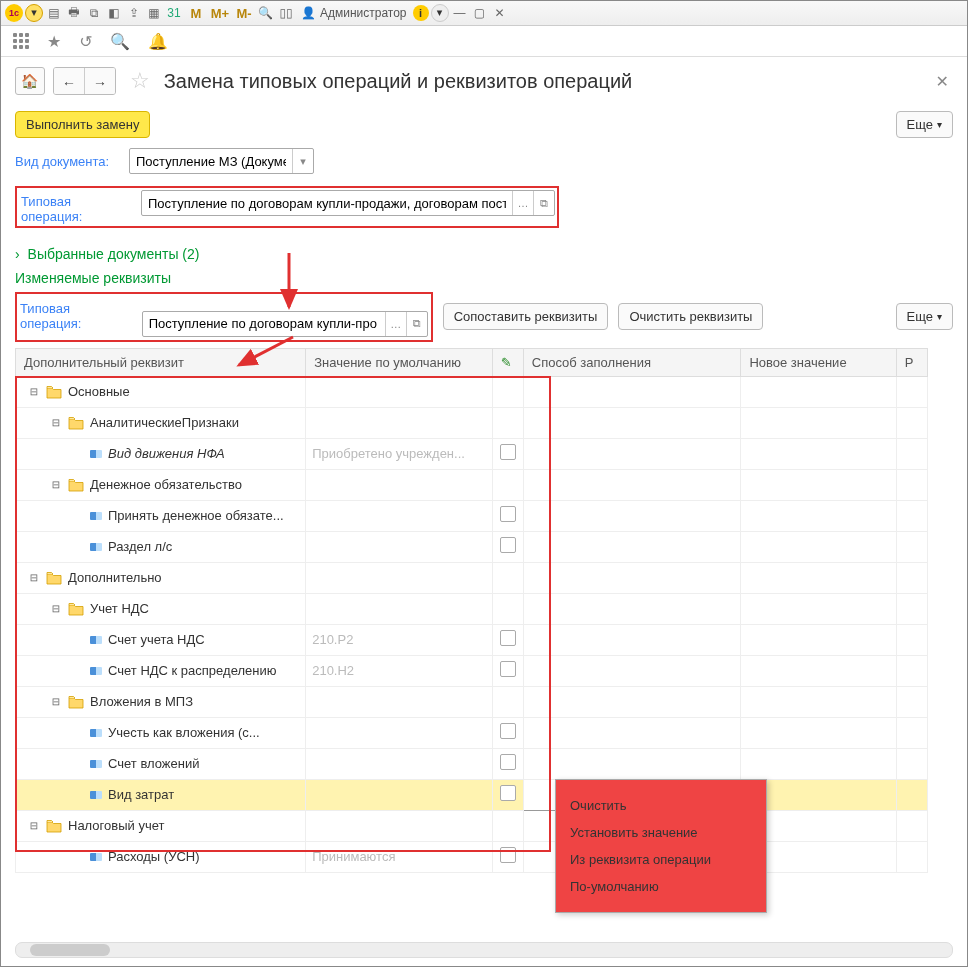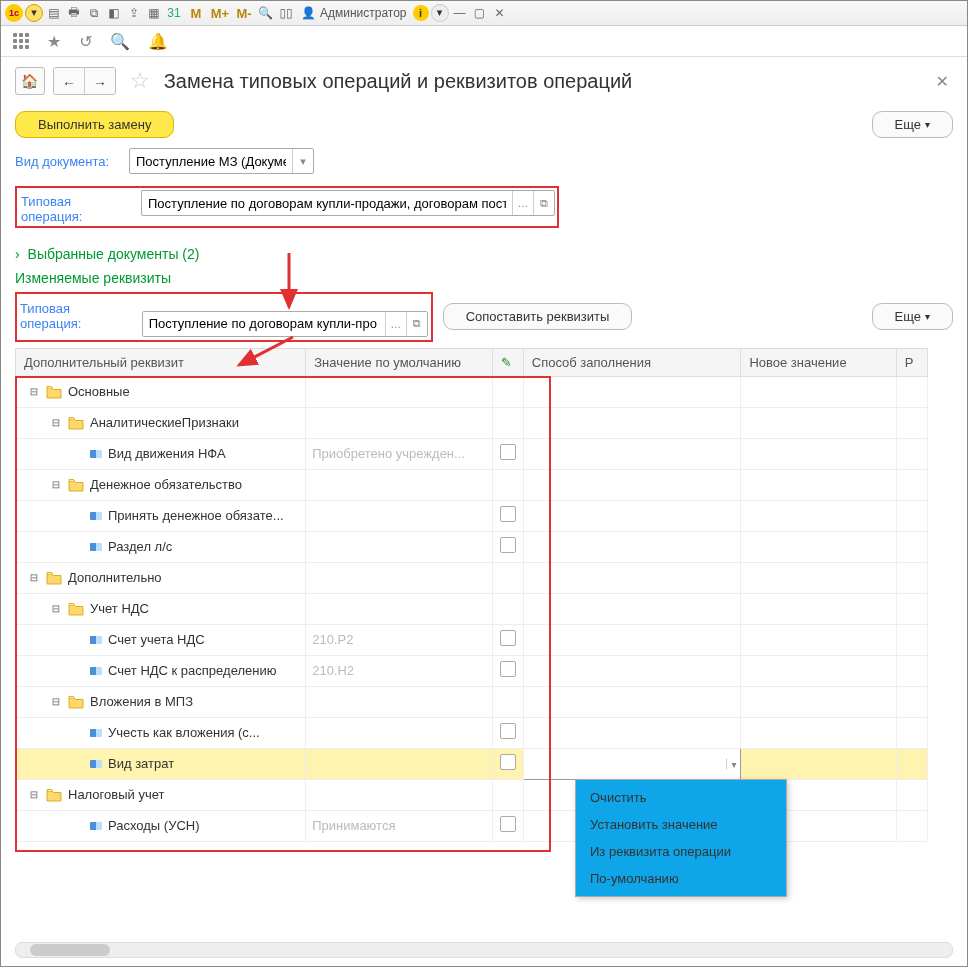--- a/index.html
+++ b/index.html
@@ -23,21 +23,21 @@
 .page-hdr{display:flex;align-items:center;padding:10px 14px;gap:8px}
 .sq-btn{width:28px;height:26px;border:1px solid #bbb;border-radius:3px;background:#fafafa;display:flex;align-items:center;justify-content:center;cursor:pointer;font-size:14px;color:#444}
 .nav-group{display:flex;border:1px solid #bbb;border-radius:3px;overflow:hidden}
 .nav-group .sq-btn{border:none;border-right:1px solid #ccc;border-radius:0;width:30px}
 .nav-group .sq-btn:last-child{border-right:none}
 .star-o{font-size:22px;color:#ccc;margin-left:6px}
 .page-title{font-size:20px;font-weight:normal;color:#333;margin-left:6px}
 .close-x{margin-left:auto;font-size:16px;color:#888;cursor:pointer;padding:4px}
 
 .content{padding:6px 14px}
-.btn{border:1px solid #bbb;border-radius:10px;background:#fafafa;padding:5px 22px;cursor:pointer;font-size:13px;color:#333;display:inline-block}
+.btn{border:1px solid #bbb;border-radius:4px;background:#fafafa;padding:5px 10px;cursor:pointer;font-size:13px;color:#333;display:inline-block}
 .btn-yellow{background:#ffe84a;border-color:#d9b500;font-weight:normal}
 .btn-row{display:flex;align-items:center;margin-bottom:10px}
 .btn-more{margin-left:auto;display:flex;align-items:center;gap:4px}
 .sect-green{color:#009933;font-size:14px;margin:8px 0 6px}
 .lbl{font-size:13px;color:#3b82f6;margin-right:6px}
 .fld-row{display:flex;align-items:center;margin-bottom:8px}
 .inp-combo{border:1px solid #aaa;border-radius:2px;height:24px;display:flex;align-items:center;background:#fff}
 .inp-combo input{border:none;padding:2px 6px;font-size:13px;outline:none;background:transparent}
 .inp-combo .arr,{width:18px;text-align:center;border-left:1px solid #ccc;cursor:pointer;color:#666;font-size:11px}
 .inp-combo .btn-sm{width:20px;height:100%;border-left:1px solid #ccc;display:flex;align-items:center;justify-content:center;font-size:11px;color:#888;cursor:pointer}
@@ -58,21 +58,21 @@
 .toggle{width:12px;height:12px;font-size:10px;color:#666;cursor:pointer;display:inline-block;text-align:center}
 .ico-fold{width:16px;height:14px;display:inline-block}
 .ico-fold svg{display:block}
 .ico-leaf{width:12px;height:8px;background:linear-gradient(90deg,#4a90d9 50%,#bbdefb 50%);display:inline-block;border-radius:1px}
 .placeholder{color:#bbb}
 .chk{width:14px;height:14px;border:1px solid #aaa;border-radius:2px;display:inline-block;background:#fff}
 tr.sel td{background:#fff3b0}
 .grid td.dd{position:relative}
 .dd-handle{position:absolute;right:4px;top:50%;transform:translateY(-50%);border-left:1px solid #ccc;padding-left:4px;font-size:10px;color:#888}
 
-.ctx{position:absolute;left:574px;top:778px;border:1px solid #aaa;background:#0ea5e9;box-shadow:2px 2px 6px rgba(0,0,0,.2);padding:4px 0;width:210px;z-index:10}
+.ctx{position:absolute;left:554px;top:778px;border:1px solid #aaa;background:#ef4444;box-shadow:2px 2px 6px rgba(0,0,0,.2);padding:12px 0;width:210px;z-index:10}
 .ctx-item{padding:6px 14px;cursor:pointer;font-size:13px}
 
 .arrow-svg{position:absolute;pointer-events:none;z-index:5}
 .scrollbar{position:absolute;left:14px;right:14px;bottom:8px;height:14px;background:#eee;border:1px solid #ddd;border-radius:7px}
 .scroll-thumb{position:absolute;left:14px;width:80px;top:1px;bottom:1px;background:#ccc;border-radius:6px}
 .pencil{color:#2a8c2a;font-size:13px}
 </style>
 </head>
 <body>
 
@@ -173,20 +173,21 @@
     <div class="cmdrow">
       <span class="red-box2">
         <span class="lbl" style="width:112px;display:inline-block;padding-top:4px">Типовая операция:</span>
         <span class="inp-combo" style="display:inline-flex">
           <input style="width: 230px;" value="Поступление по договорам купли-про">
           <span class="btn-sm">…</span>
           <span class="btn-sm">⧉</span>
         </span>
       </span>
       <span class="btn">Сопоставить реквизиты</span>
+      <span class="btn">Очистить реквизиты</span>
       <span class="btn btn-more">
           <span>Еще</span>
           <span style="font-size:10px">▾</span>
         </span>
     </div>
 
     <div style="position:relative">
       <table class="grid" style="border:1px solid #ccc">
         <colgroup>
             <col class="col-name">
@@ -240,21 +241,21 @@
                 </span>
               </td>
               <td></td>
               <td style="text-align: center;"></td>
               <td class="dd col-method"></td>
               <td class="col-new"></td>
               <td></td>
             </tr>
             <tr>
               <td>
-                <span class="tree-cell indent3" style="padding-left: 50px;">
+                <span class="tree-cell indent3" style="padding-left: 50px; font-style: italic;">
                   <span style="width: 12px; display: inline-block;"></span>
                   <span class="ico-leaf"></span>
                   <span>Вид движения НФА</span>
                 </span>
               </td>
               <td><span class="placeholder">Приобретено учрежден...</span></td>
               <td style="text-align: center;"><span class="chk"></span></td>
               <td class="dd col-method"></td>
               <td class="col-new"></td>
               <td></td>
@@ -390,20 +391,34 @@
               <td class="dd col-method"></td>
               <td class="col-new"></td>
               <td></td>
             </tr>
             <tr>
               <td>
                 <span class="tree-cell indent3" style="padding-left: 50px;">
                   <span style="width: 12px; display: inline-block;"></span>
                   <span class="ico-leaf"></span>
                   <span>Учесть как вложения (с...</span>
+                </span>
+              </td>
+              <td></td>
+              <td style="text-align: center;"><span class="chk"></span></td>
+              <td class="dd col-method"></td>
+              <td class="col-new"></td>
+              <td></td>
+            </tr>
+            <tr>
+              <td>
+                <span class="tree-cell indent3" style="padding-left: 50px;">
+                  <span style="width: 12px; display: inline-block;"></span>
+                  <span class="ico-leaf"></span>
+                  <span>Счет вложений</span>
                 </span>
               </td>
               <td></td>
               <td style="text-align: center;"><span class="chk"></span></td>
               <td class="dd col-method"></td>
               <td class="col-new"></td>
               <td></td>
             </tr>
             <tr class="sel">
               <td>

